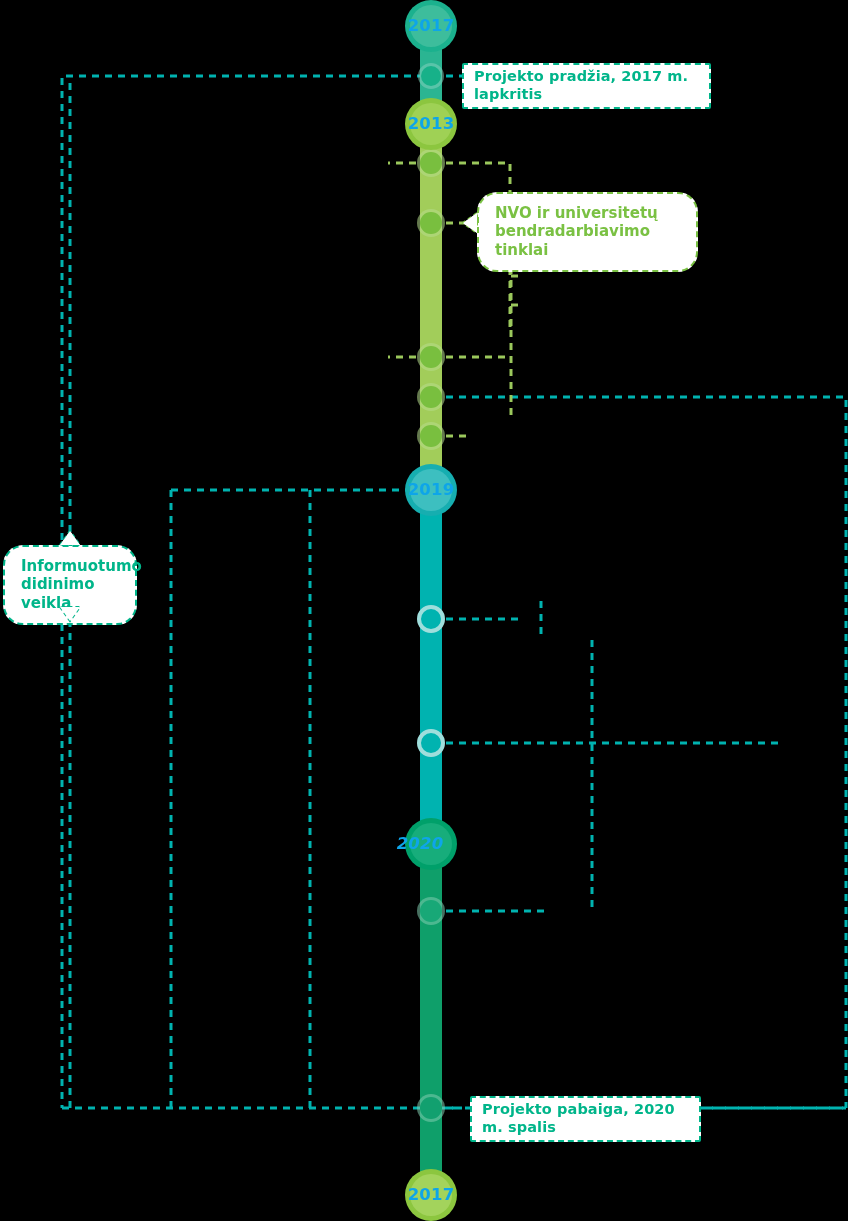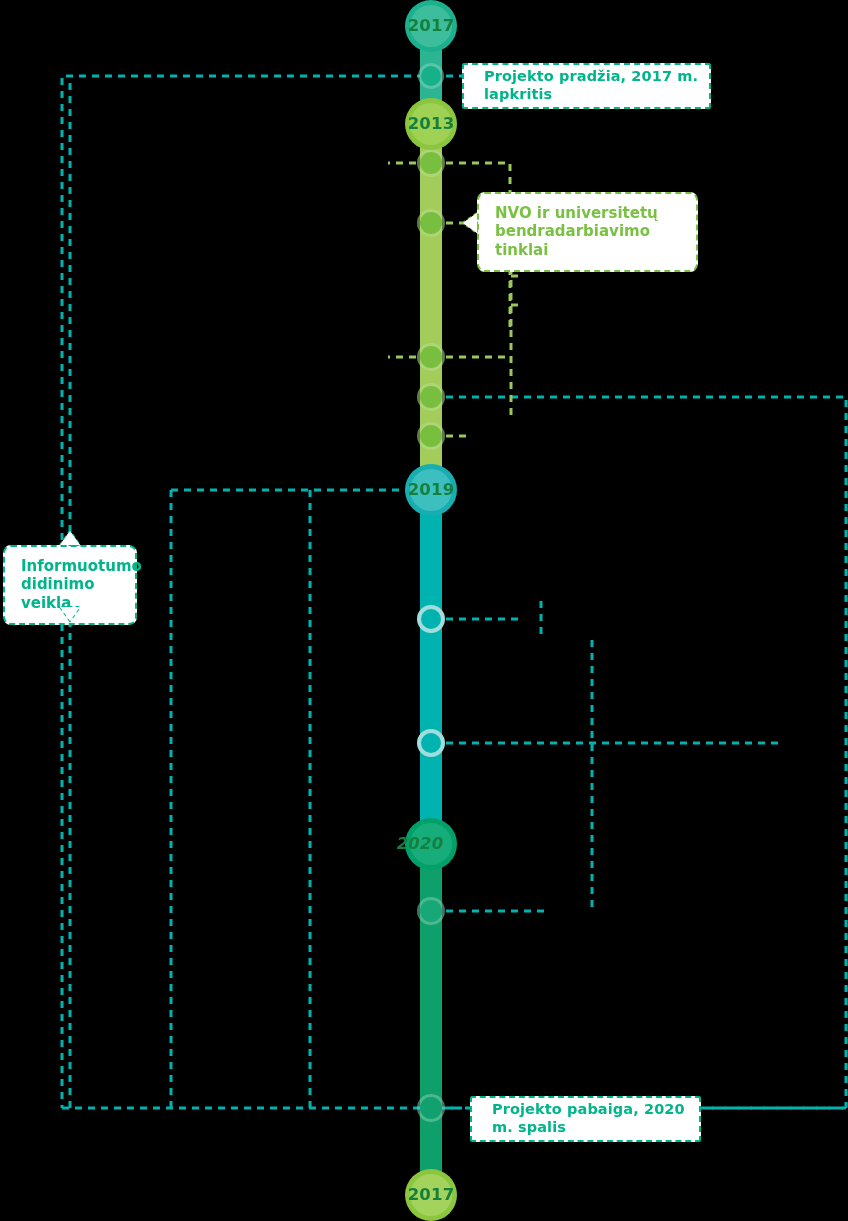--- a/index.html
+++ b/index.html
@@ -34,34 +34,34 @@
   }
   .callout-text {
     font-weight: bold;
     line-height: 1.22;
     white-space: pre-line;
   }
   
   .label-flat {
     border: 2px dashed;
     border-radius: 2px;
-    padding: 3px 10px 4px 20px;
+    padding: 3px 10px 4px 10px;
     font-size: 14.5px;
     letter-spacing: 0.1px;
   }
   
   .bubble {
     border: 2px dashed;
-    border-radius: 8px;
+    border-radius: 20px;
     padding: 10px 4px 11px 16px;
     font-size: 15px;
   }
   .year-label {
     position: absolute;
-    color: #15803d;
+    color: #0ea5e9;
     font-weight: bold;
     font-size: 16.5px;
     text-align: center;
     letter-spacing: 0.2px;
     pointer-events: none;
   }
 </style>
 </head>
 <body>
 

